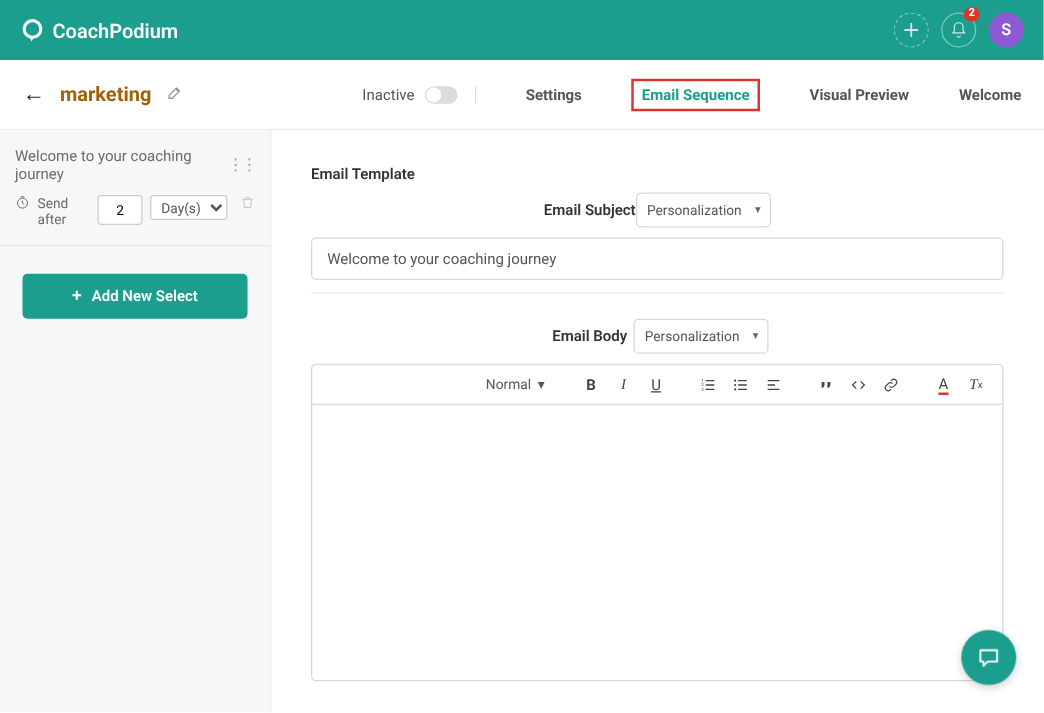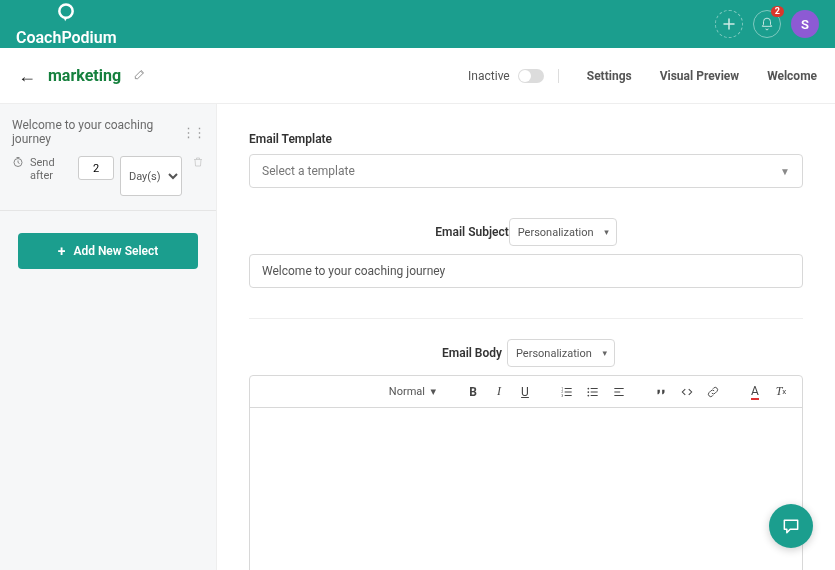--- a/index.html
+++ b/index.html
@@ -1,64 +1,64 @@
 <!DOCTYPE html>
 <html><head>
   <meta charset="utf-8">
   <style>
     * { margin: 0; padding: 0; box-sizing: border-box; font-family: -apple-system, BlinkMacSystemFont, "Segoe UI", Roboto, sans-serif; }
     body { width: 835px; height: 570px; overflow: hidden; background: #fff; }
     
     
     .topbar { height: 48px; background: #1b9e8e; display: flex; align-items: center; justify-content: space-between; padding: 0 16px; }
-    .brand { display: flex; align-items: center; gap: 6px; color: #fff; font-weight: 600; font-size: 16px; flex-direction: column; }
+    .brand { display: flex; align-items: center; gap: 6px; color: #fff; font-weight: 600; font-size: 16px; }
     .brand-logo { width: 20px; height: 20px; }
     .top-actions { display: flex; align-items: center; gap: 10px; }
     .circ-btn { width: 28px; height: 28px; border-radius: 50%; border: 1px dashed #7fc9bf; display: flex; align-items: center; justify-content: center; color: #cfeae5; font-size: 14px; cursor: pointer; }
     .bell-wrap { position: relative; width: 28px; height: 28px; border: 1px solid #7fc9bf; border-radius: 50%; display: flex; align-items: center; justify-content: center; color: #cfeae5; cursor: pointer; }
     .badge { position: absolute; top: -5px; right: -4px; background: #d9372c; color: #fff; font-size: 9px; font-weight: 700; border-radius: 8px; padding: 1px 4px; line-height: 1; }
     .avatar { width: 28px; height: 28px; border-radius: 50%; background: #8d5ad4; color: #fff; display: flex; align-items: center; justify-content: center; font-size: 13px; font-weight: 600; cursor: pointer; }
     
     
     .subheader { height: 56px; display: flex; align-items: center; justify-content: space-between; padding: 0 18px; border-bottom: 1px solid #eee; }
     .sub-left { display: flex; align-items: center; gap: 12px; }
     .back-arrow { font-size: 18px; color: #222; cursor: pointer; }
-    .page-title { font-size: 16px; font-weight: 700; color: #15803d; }
+    .page-title { font-size: 16px; font-weight: 700; color: #a16207; }
     .edit-ico { color: #7a7a7a; cursor: pointer; }
-    .sub-right { display: flex; align-items: center; gap: 28px; font-size: 12px; color: #555; }
+    .sub-right { display: flex; align-items: center; gap: 40px; font-size: 12px; color: #555; }
     .inactive-wrap { display: flex; align-items: center; gap: 8px; padding-right: 14px; border-right: 1px solid #ddd; }
     .toggle { width: 26px; height: 14px; background: #dcdcdc; border-radius: 8px; position: relative; cursor: pointer; }
     .toggle::after { content: ""; position: absolute; left: 1px; top: 1px; width: 12px; height: 12px; background: #fff; border-radius: 50%; }
     .tab { cursor: pointer; font-weight: bold; }
     .tab-active { color: #1b9e8e; border: 2px solid #d9372c; padding: 4px 6px; }
     
     
     .main { display: flex; height: calc(570px - 48px - 56px); }
     .sidebar { width: 217px; background: #f6f7f8; border-right: 1px solid #eee; padding: 14px 0; }
     .email-card { margin: 0; padding: 0 12px 14px; border-bottom: 1px solid #e5e5e5; }
     .email-card-head { display: flex; align-items: center; justify-content: space-between; color: #6b6b6b; font-size: 12px; }
     .drag-ico { color: #9a9a9a; cursor: grab; font-size: 13px; letter-spacing: -2px; }
     .send-row { display: flex; gap: 6px; margin-top: 10px; font-size: 11px; color: #6b6b6b; }
     .clock-ico { color: #6b6b6b; }
     .send-input { width: 36px; height: 24px; border: 1px solid #ccc; border-radius: 3px; text-align: center; font-size: 11px; }
-    .unit-select { height: 40px; border: 1px solid #ccc; border-radius: 3px; font-size: 11px; color: #555; padding: 0 4px; background: #fff; }
+    .unit-select { height: 20px; border: 1px solid #ccc; border-radius: 3px; font-size: 11px; color: #555; padding: 0 4px; background: #fff; }
     .trash-ico { color: #c7c7c7; margin-left: 4px; cursor: pointer; }
     .add-email-btn { display: flex; align-items: center; justify-content: center; gap: 8px; margin: 22px 18px 0; height: 36px; background: #1b9e8e; color: #fff; font-size: 12px; font-weight: 600; border-radius: 4px; cursor: pointer; }
     .plus { font-size: 14px; }
     
     .content { flex: 1; padding: 28px 32px; overflow-y: auto; }
     .field-label { font-size: 12px; font-weight: 600; color: #333; margin-bottom: 8px; }
     .field-row { display: flex; justify-content: center; align-items: center; margin-bottom: 8px; }
     .select-box, .input-box { width: 100%; height: 34px; border: 1px solid #d8d8d8; border-radius: 4px; padding: 0 12px; font-size: 12px; color: #777; background: #fff; display: flex; align-items: center; justify-content: space-between; cursor: pointer; }
     .input-box { color: #555; }
     .chev { color: #8a8a8a; font-size: 10px; }
     .pers-select { height: 28px; border: 1px solid #d8d8d8; border-radius: 4px; font-size: 11px; padding: 0 22px 0 8px; background: #fff; color: #555; appearance: none; position: relative; }
     .pers-wrap { position: relative; display: inline-block; }
     .pers-wrap::after { content: "▾"; position: absolute; right: 8px; top: 50%; transform: translateY(-50%); font-size: 9px; color: #666; pointer-events: none; }
-    .section-gap { margin-bottom: 30px; }
+    .section-gap { margin-bottom: 6px; }
     .divider { height: 1px; background: #eee; margin: 10px 0 20px; }
     
     .editor { border: 1px solid #d8d8d8; border-radius: 4px; }
     .editor-tb { height: 32px; border-bottom: 1px solid #d8d8d8; display: flex; align-items: center; padding: 0 10px; gap: 4px; font-size: 12px; color: #444; justify-content: flex-end; }
     .tb-sel { font-size: 11px; color: #555; padding-right: 6px; }
     .tb-btn { width: 22px; height: 22px; display: flex; align-items: center; justify-content: center; font-size: 12px; cursor: pointer; color: #444; }
     .tb-btn.bold { font-weight: 700; }
     .tb-btn.ital { font-style: italic; font-family: serif; }
     .tb-btn.under { text-decoration: underline; }
     .tb-sep { width: 12px; }
@@ -108,20 +108,21 @@
           <path d="M13 7l4 4" stroke="#8a8a8a" stroke-width="1.6"></path>
         </svg>
     </span>
   </div>
   <div class="sub-right">
     <div class="inactive-wrap">
       <span>Inactive</span>
       <div class="toggle"></div>
     </div>
     <span class="tab">Settings</span>
+    <span class="tab tab-active">Email Sequence</span>
     <span class="tab">Visual Preview</span>
     <span class="tab">Welcome</span>
   </div>
 </div>
 
 <div class="main">
 
   <div class="sidebar">
     <div class="email-card">
       <div class="email-card-head">
@@ -150,24 +151,20 @@
     </div>
     <div class="add-email-btn">
       <span class="plus">+</span>
       <span>Add New Select</span>
     </div>
   </div>
 
   <div class="content">
     <div class="section-gap">
       <div class="field-label">Email Template</div>
-      <div class="select-box">
-        <span>Select a template</span>
-        <span class="chev">▼</span>
-      </div>
     </div>
 
     <div class="section-gap">
       <div class="field-row">
         <div class="field-label" style="margin:0">Email Subject</div>
         <span class="pers-wrap">
           <select class="pers-select">
             <option>Personalization</option>
           </select>
         </span>

